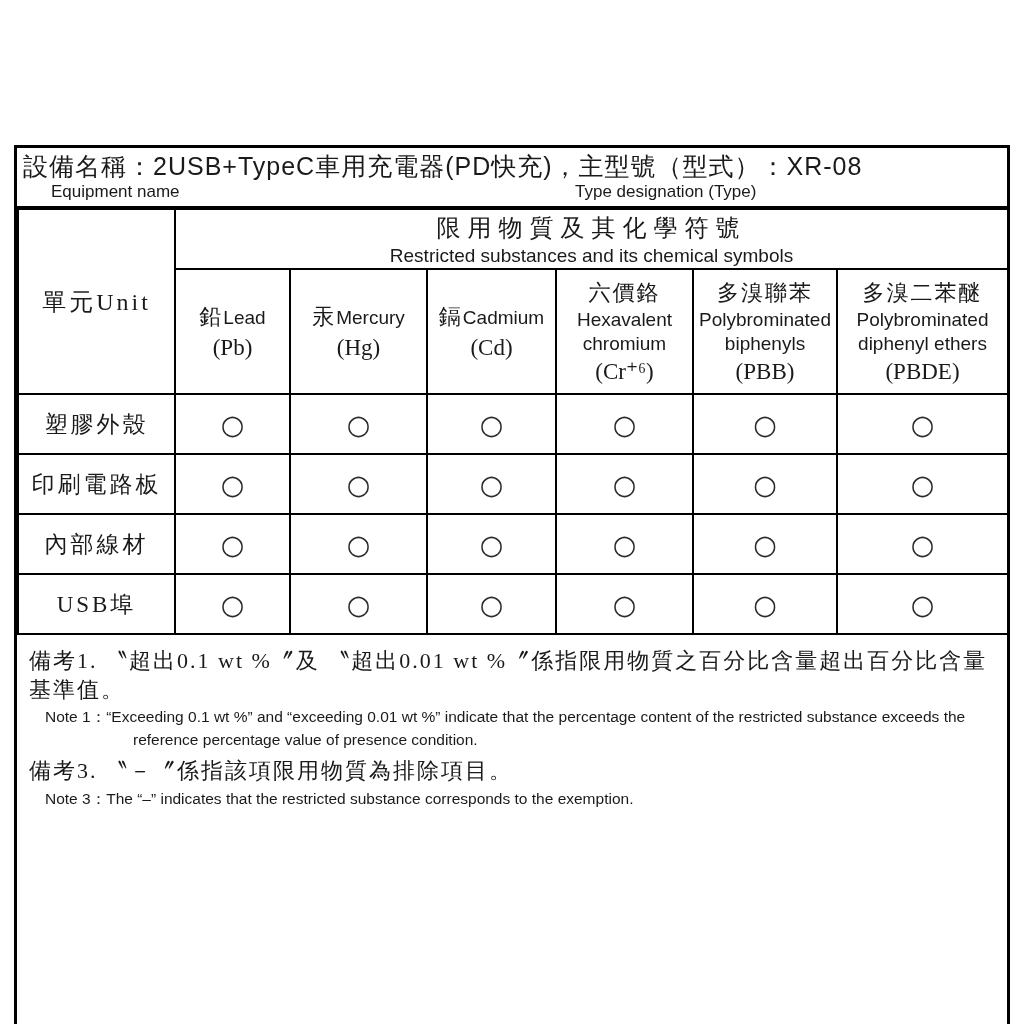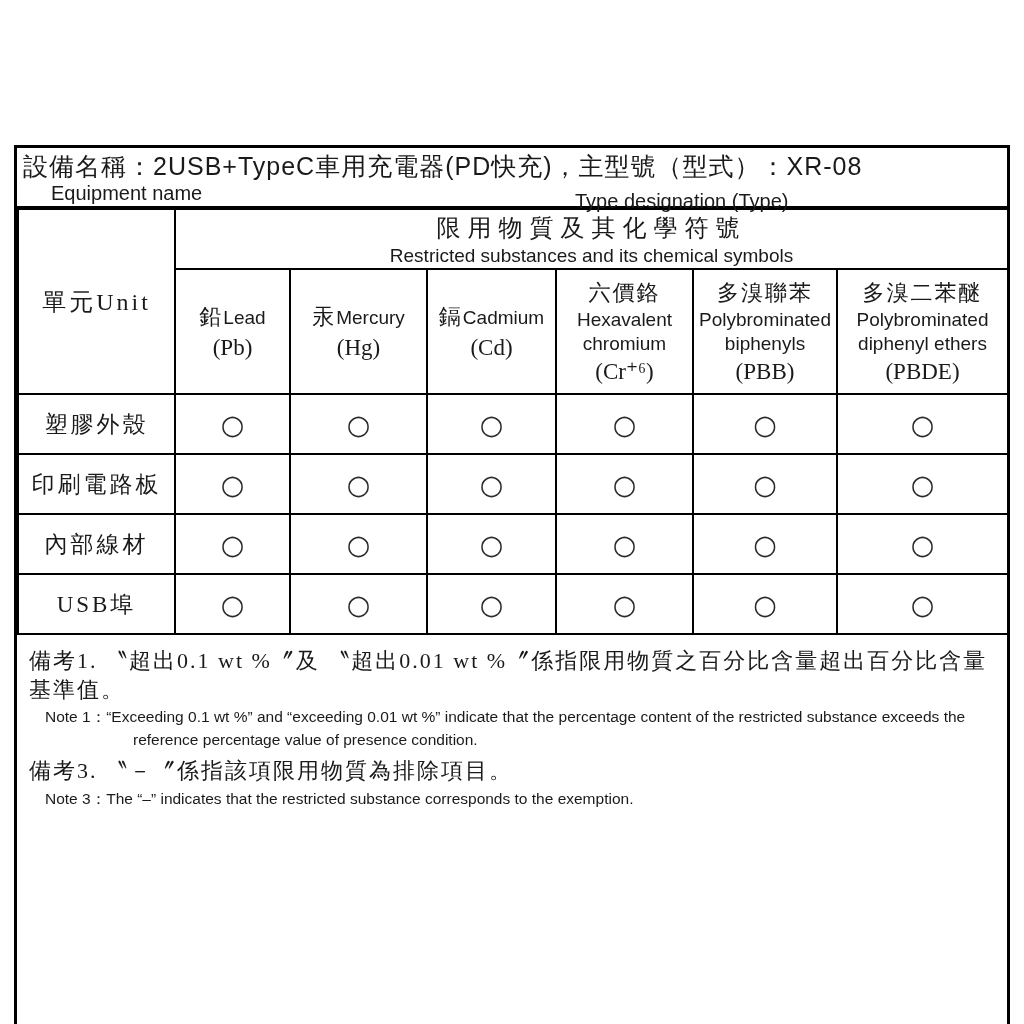--- a/index.html
+++ b/index.html
@@ -20,23 +20,23 @@
     border-bottom: 2px solid #000;
     padding: 3px 6px 0 6px;
     position: relative;
   }
   .title-zh {
     font-size: 25px;
     line-height: 1.25;
     letter-spacing: 1px;
     white-space: nowrap;
   }
-  .title-sub { position: relative; height: 24px; font-size: 20px; }
+  .title-sub { position: relative; height: 24px; font-size: 17px; }
   .equipment-label { position: absolute; left: 28px; top: 0; }
-  .type-label { position: absolute; left: 552px; top: 8px; }
+  .type-label { position: absolute; left: 552px; top: 0; }
 
   
   table { border-collapse: collapse; table-layout: fixed; width: 990px; }
   col.c-unit  { width: 157px; }
   col.c-pb    { width: 115px; }
   col.c-hg    { width: 137px; }
   col.c-cd    { width: 129px; }
   col.c-cr    { width: 137px; }
   col.c-pbb   { width: 144px; }
   col.c-pbde  { width: 171px; }

